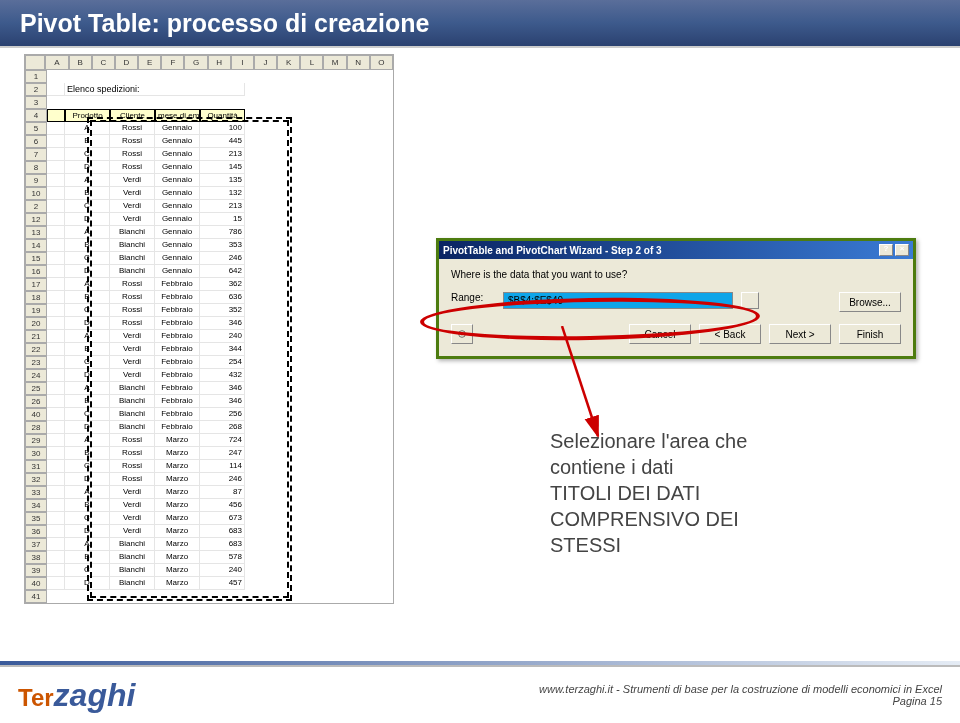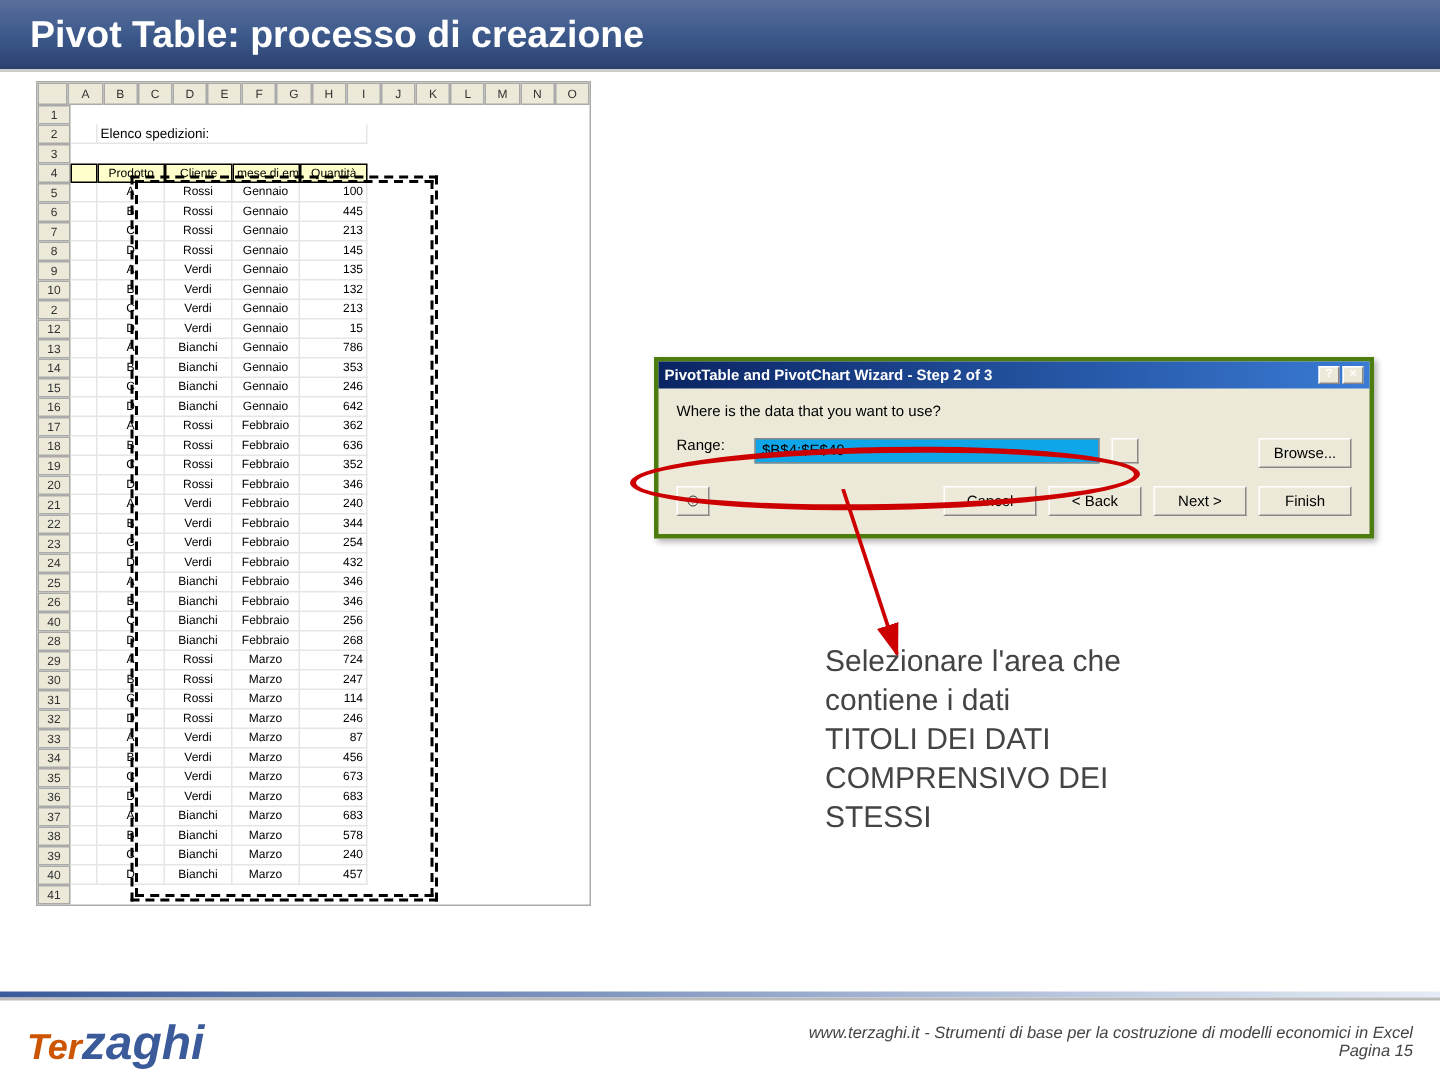--- a/index.html
+++ b/index.html
@@ -37,21 +37,21 @@
 .range-input{flex:0 0 230px;height:17px;background:#0ea5e9;border:1px solid #888;font-size:10px;padding:0 4px;display:flex;align-items:center}
 .range-pick{width:18px;height:17px;background:#ece9d8;border:1px solid #fff;border-right-color:#888;border-bottom-color:#888}
 .btn{height:20px;padding:0 6px;background:#ece9d8;border:1px solid #fff;border-right-color:#888;border-bottom-color:#888;font-size:10px;display:flex;align-items:center;justify-content:center;min-width:62px}
 .dlg-buttons{display:flex;gap:8px;align-items:center}
 .help-btn{width:22px;min-width:22px}
 .red-circle{position:absolute;border:4px solid #c00;border-radius:50%/50%;width:340px;height:42px;left:420px;top:250px;pointer-events:none;transform:rotate(-1deg)}
 .arrow-svg{position:absolute;left:430px;top:278px;pointer-events:none}
 .annotation{position:absolute;left:550px;top:380px;width:230px;font-size:20px;color:#444;line-height:1.3}
 .footer{position:absolute;bottom:0;left:0;right:0;height:58px;border-top:2px solid #bbb;display:flex;align-items:center;padding:0 18px}
 .logo{display:flex;align-items:baseline;font-weight:700}
-.logo .t1{color:#cc5500;font-size:24px;font-style:italic}
+.logo .t1{color:#cc5500;font-size:24px;}
 .logo .t2{color:#3a5a9a;font-size:32px;font-style:italic}
 .footer-right{margin-left:auto;text-align:right;font-size:11px;color:#444;font-style:italic}
 .dec-line{position:absolute;bottom:58px;left:0;right:0;height:4px;background:linear-gradient(to right,#3a5a9a,#e5ecf5)}
 </style>
 </head>
 <body>
 
 <div class="titlebar">
   <span>Pivot Table: processo di creazione</span>
 </div>

